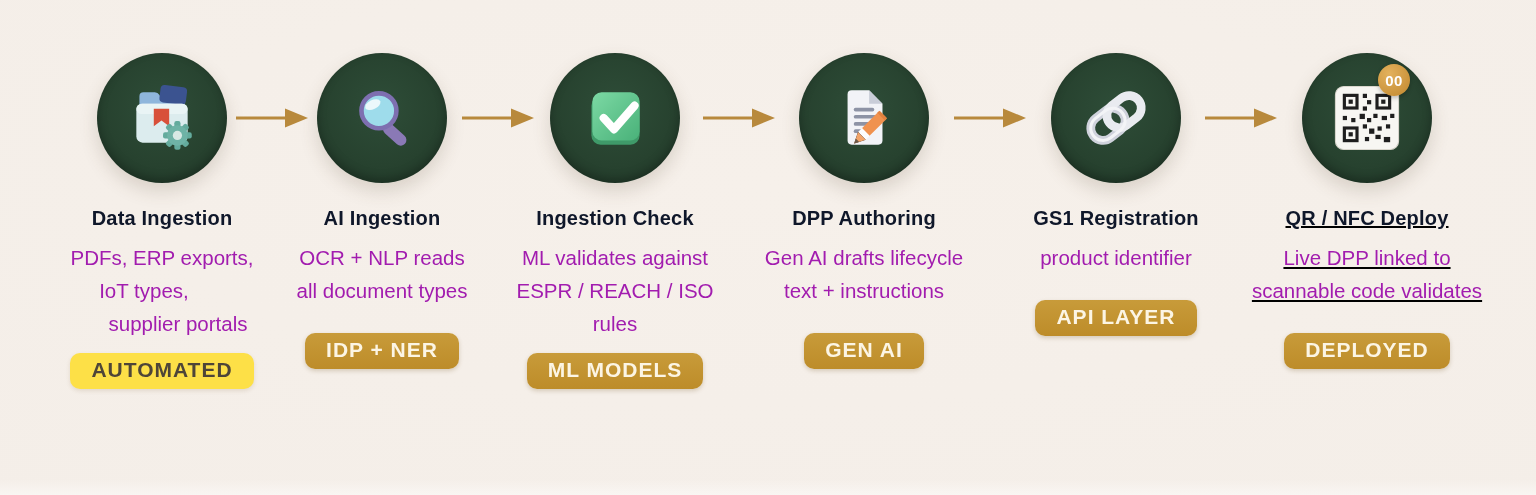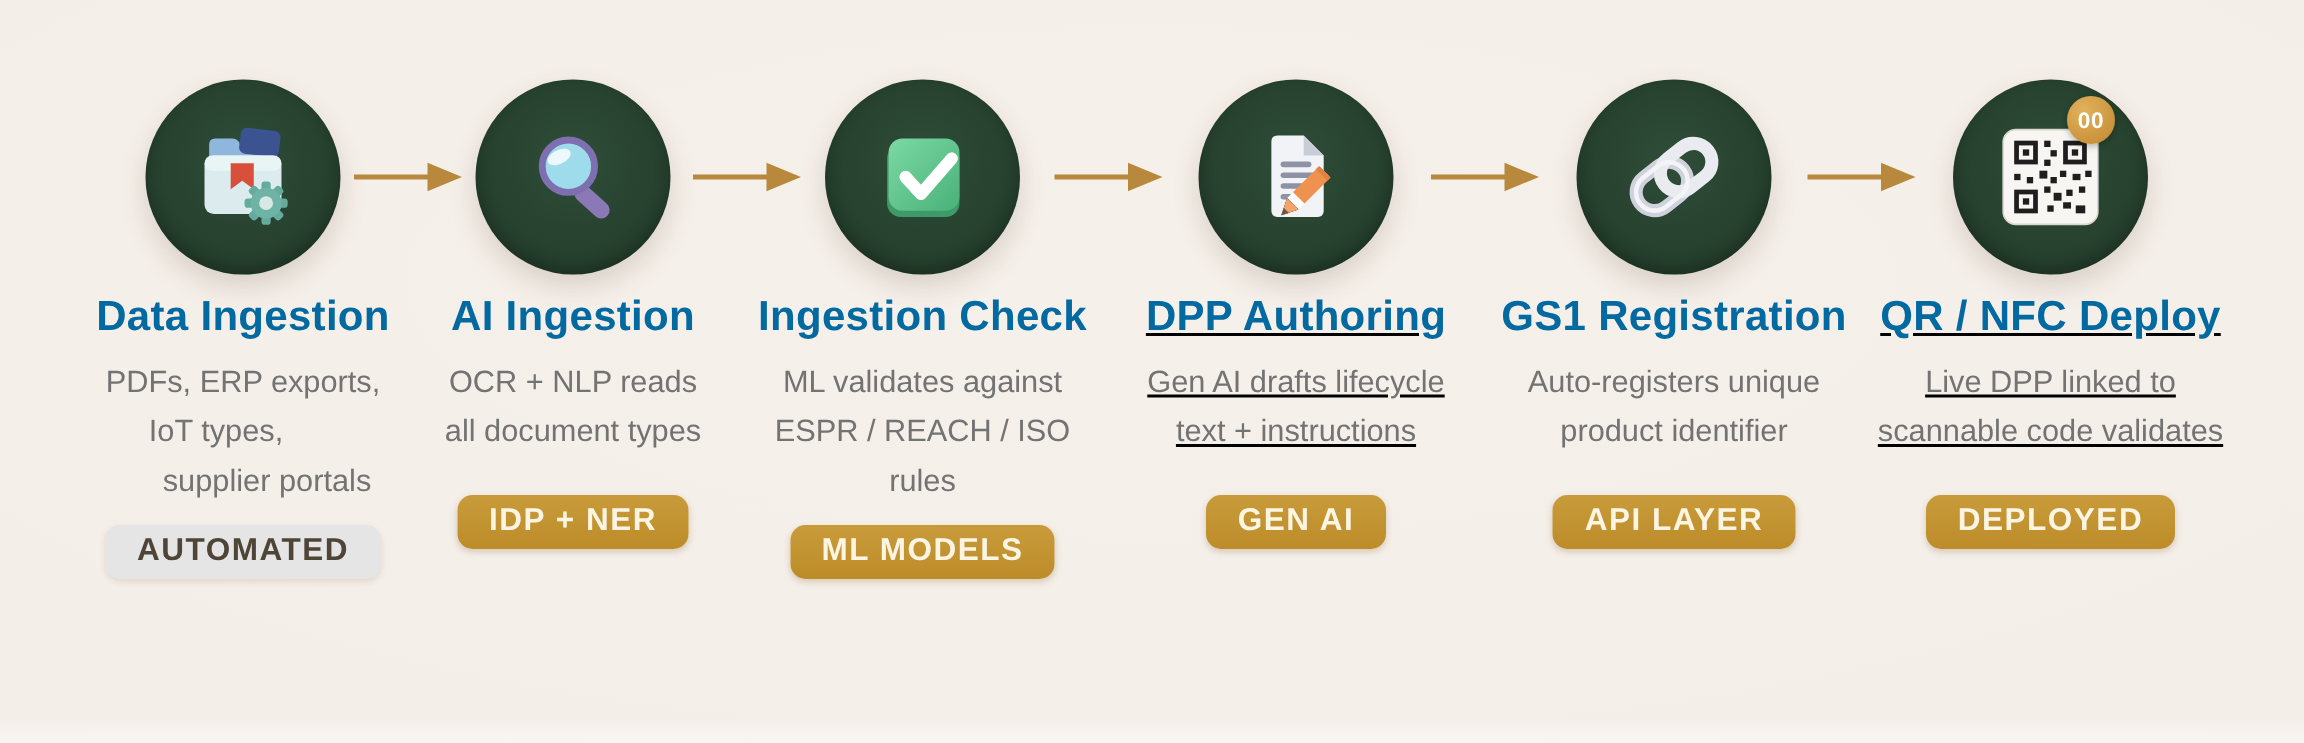--- a/index.html
+++ b/index.html
@@ -6,53 +6,53 @@
   body{
     width:1536px;height:495px;overflow:hidden;position:relative;
     background:radial-gradient(130% 140% at 50% 38%, #f6f0ea 0%, #f4eee8 62%, #efe7e0 100%);
     font-family:"Liberation Sans", sans-serif;
     -webkit-font-smoothing:antialiased;
   }
   .step{position:absolute;top:0;text-align:center;}
   .col1{left:37px;width:250px;}
   .col2{left:262px;width:240px;}
   .col3{left:490px;width:250px;}
-  .col4{left:739px;width:250px;text-decoration:underline;}
+  .col4{left:739px;width:250px;}
   .col5{left:986px;width:260px;}
   .col6{left:1217px;width:300px;text-decoration:underline;}
 
   .circle{
     position:relative;width:130px;height:130px;border-radius:50%;
     margin:53px auto 0;
     background:radial-gradient(circle at 50% 42%, #2e4d38 0%, #27422f 58%, #203828 100%);
     box-shadow:0 8px 18px rgba(90,70,50,.18), inset 0 -4px 10px rgba(0,0,0,.25);
     display:flex;align-items:center;justify-content:center;
   }
   .circle svg{display:block;}
 
   .title{
-    margin-top:12px;font-size:28px;font-weight:700;color:#0369a1;
+    margin-top:24px;font-size:20px;font-weight:700;color:#0f172a;
     letter-spacing:.2px;white-space:nowrap;
   }
-  .desc{margin-top:11px;font-size:20.5px;line-height:33px;color:#737373;}
+  .desc{margin-top:11px;font-size:20.5px;line-height:33px;color:#a21caf;}
   .desc .line{display:block;}
   .shift-l{transform:translateX(-18px);}
   .shift-r{transform:translateX(16px);}
 
   .badge{
     display:inline-block;margin-top:13px;padding:5px 21px 7px;border-radius:10px;
     font-size:21px;font-weight:700;letter-spacing:1px;white-space:nowrap;
   }
   .gap-lg{margin-top:26px;}
   .badge.gold{
     background:linear-gradient(#c89b3a 0%, #bd8c29 100%);
     color:#fcf5e4;box-shadow:0 2px 4px rgba(120,90,40,.25);
   }
   .badge.tan{
-    background:#e5e5e5;color:#4e4538;box-shadow:0 2px 4px rgba(120,90,40,.15);
+    background:#fde047;color:#4e4538;box-shadow:0 2px 4px rgba(120,90,40,.15);
   }
 
   .arrow{position:absolute;top:103px;width:76px;height:30px;}
   .a1{left:234px;} .a2{left:460px;} .a3{left:701px;} .a4{left:952px;} .a5{left:1203px;}
 
   .qr-badge{
     position:absolute;top:11px;left:76px;width:32px;height:32px;border-radius:50%;
     background:radial-gradient(circle at 35% 30%, #e3b15c, #c9923a 75%);
     color:#fff;font-weight:700;font-size:15px;letter-spacing:.5px;
     display:flex;align-items:center;justify-content:center;
@@ -162,21 +162,20 @@
     <svg width="78" height="78" viewBox="0 0 76 76">
       <g transform="rotate(-38 38 38)" fill="none">
         <rect x="10" y="26" width="36" height="24" rx="12" stroke="#cfd2dc" stroke-width="8.5"></rect>
         <rect x="30" y="26" width="36" height="24" rx="12" stroke="#e9ebf0" stroke-width="8.5"></rect>
         <rect x="10" y="26" width="36" height="24" rx="12" stroke="#f3f4f7" stroke-width="3"></rect>
       </g>
     </svg>
   </div>
   <div class="title">GS1 Registration</div>
   <div class="desc">
-    <span class="line">Auto-registers unique</span>
     <span class="line">product identifier</span>
   </div>
   <div class="badge gold gap-lg">API LAYER</div>
 </div>
 
 <div class="step col6">
   <div class="circle">
     <svg width="80" height="80" viewBox="0 0 76 76">
       <rect x="8" y="8" width="60" height="60" rx="8" fill="#f7f6f2" stroke="#d9d6cd" stroke-width="1"></rect>
       <g fill="#1e1e1e">

